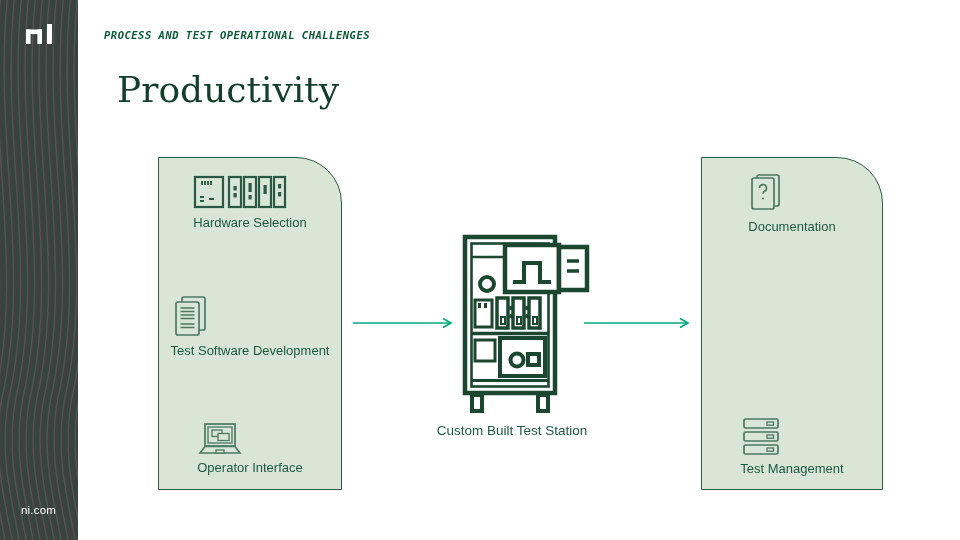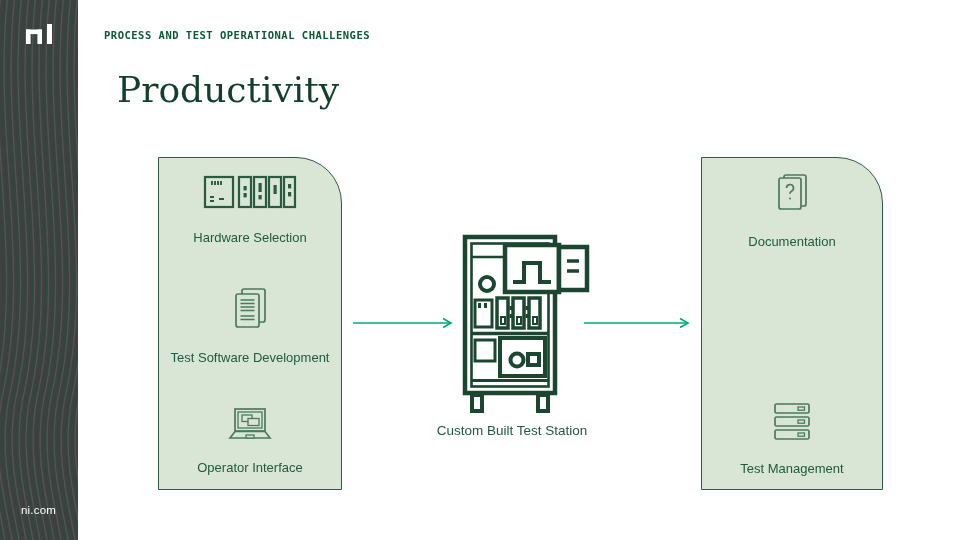--- a/index.html
+++ b/index.html
@@ -5,30 +5,30 @@
   html,body{margin:0;padding:0;background:#e8e8e8;}
   .slide{position:relative;width:960px;height:540px;background:#ffffff;overflow:hidden;
          font-family:"Liberation Sans",sans-serif;}
   
   .sidebar{position:absolute;left:0;top:0;width:78px;height:540px;background:#404040;overflow:hidden;}
   .sidebar svg.waves{position:absolute;left:0;top:0;}
   .ni-logo{position:absolute;left:26px;top:24px;}
   .footer-url{position:absolute;left:21px;bottom:24px;color:#ffffff;font-size:11.5px;letter-spacing:.2px;}
   
   .eyebrow{position:absolute;left:104px;top:29px;font-family:"DejaVu Sans Mono","Liberation Mono",monospace;
-           font-size:10.5px;font-weight:bold;letter-spacing:.5px;color:#0b5a36;}
+           font-size:10.5px;font-weight:bold;letter-spacing:.5px;color:#0b5a36;font-style:italic;}
   .page-title{position:absolute;left:101px;top:53px;font-family:"DejaVu Serif","Liberation Serif",serif;
               font-size:36px;font-weight:500;color:#123e2b;margin:16px;}
   
   .panel{position:absolute;top:157px;height:333px;background:#d9e5d5;border:1.5px solid #2d5c44;
          border-top-right-radius:46px;box-sizing:border-box;display:flex;flex-direction:column;
          align-items:center;justify-content:space-between;}
   .panel.left{left:158px;width:184px;padding:15px 6px 12px;}
   .panel.right{left:701px;width:182px;padding:15px 6px 11px;}
-  .item{display:flex;flex-direction:column;align-items:center;gap:19px;}
+  .item{display:flex;flex-direction:column;align-items:flex-start;gap:4px;}
   .item .label{font-size:13px;color:#1e5a41;text-align:center;line-height:1.28;}
   
   .station{position:absolute;left:452px;top:230px;}
   .station-caption{position:absolute;left:412px;top:423px;width:200px;text-align:center;
                    font-size:13.5px;color:#1e5a41;}
   
   .arrow{position:absolute;top:316px;height:14px;}
   .arrow.a1{left:352px;width:106px;}
   .arrow.a2{left:583px;width:112px;}
   svg{display:block;}

